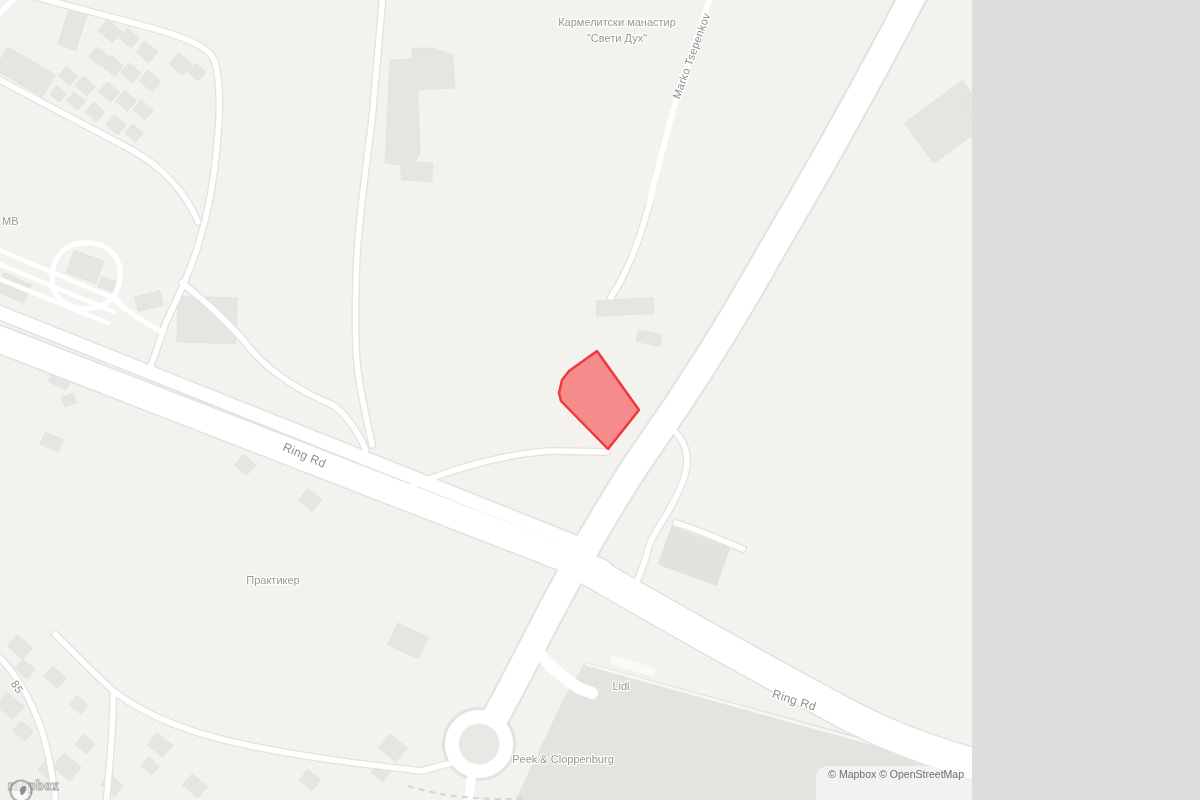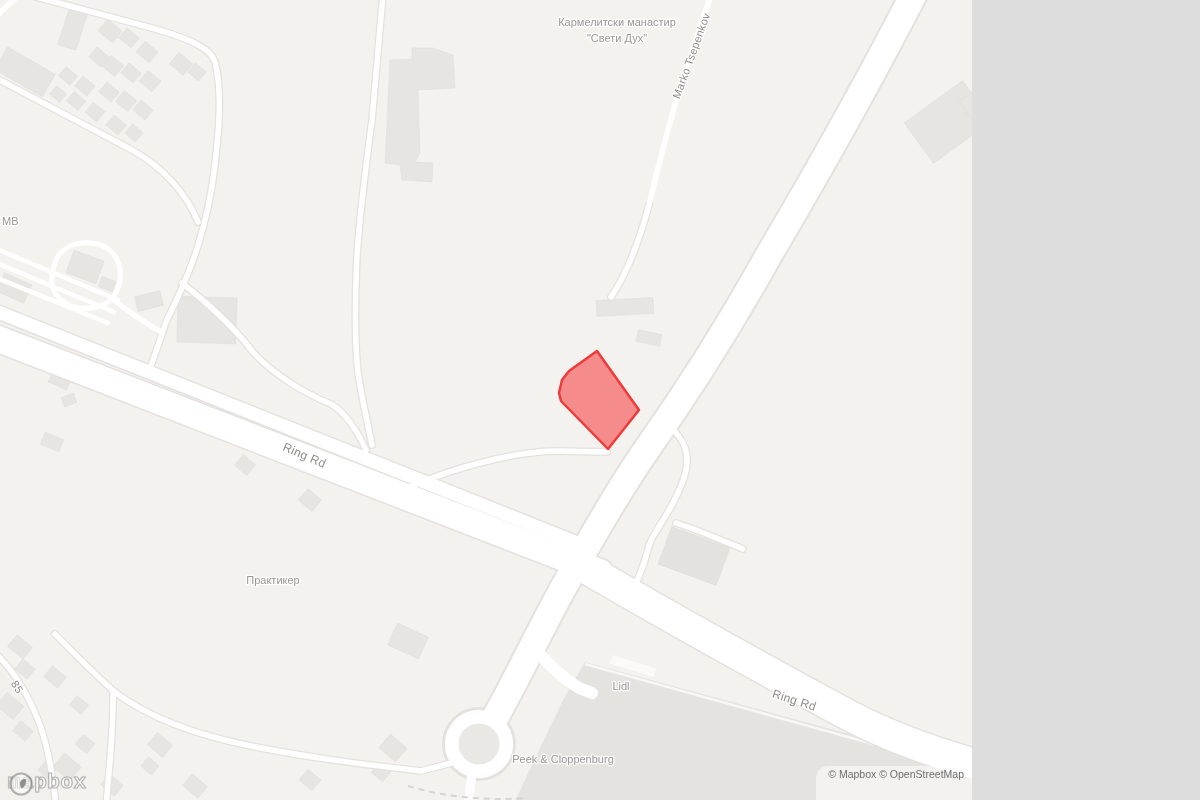--- a/index.html
+++ b/index.html
@@ -4,21 +4,21 @@
 <style>
   html,body{margin:0;padding:0;background:#ddd;}
   .stage{position:relative;width:972px;height:800px;overflow:hidden;background:#f3f2ef;cursor:grab;}
   .stage svg{position:absolute;left:0;top:0;display:block;}
   svg text{font-family:"Liberation Sans","DejaVu Sans",sans-serif;}
   .poi{fill:#9b9895;font-size:11px;paint-order:stroke;stroke:rgba(255,255,255,.85);stroke-width:2.5px;stroke-linejoin:round;text-anchor:middle;}
   .road-lbl{fill:#8f8c89;font-size:12px;paint-order:stroke;stroke:rgba(255,255,255,.9);stroke-width:2.5px;stroke-linejoin:round;text-anchor:middle;letter-spacing:.3px;}
   .casing{fill:none;stroke:#e4e1de;stroke-linecap:round;stroke-linejoin:round;}
   .roadfill{fill:none;stroke:#ffffff;stroke-linecap:round;stroke-linejoin:round;}
   .logo{position:absolute;left:8px;bottom:6px;display:flex;align-items:center;gap:4px;user-select:none;}
-  .logo .word{font-family:Liberation Mono, monospace;font-weight:700;font-size:21px;letter-spacing:.5px;
+  .logo .word{font-family:Liberation Serif, serif;font-weight:700;font-size:14px;letter-spacing:.5px;
     color:rgba(255,255,255,.9);-webkit-text-stroke:1.1px rgba(125,125,125,.55);
     text-shadow:0 0 2px rgba(130,130,130,.35);}
   .attribution{position:absolute;right:0;bottom:0;background:rgba(255,255,255,.55);
     font-family:"Liberation Sans",sans-serif;font-size:10.5px;color:#6f6f6f;
     padding:2px 8px 20px 12px;border-radius:12px 0 0 0;}
 </style>
 </head>
 <body>
 
 <div class="stage">

